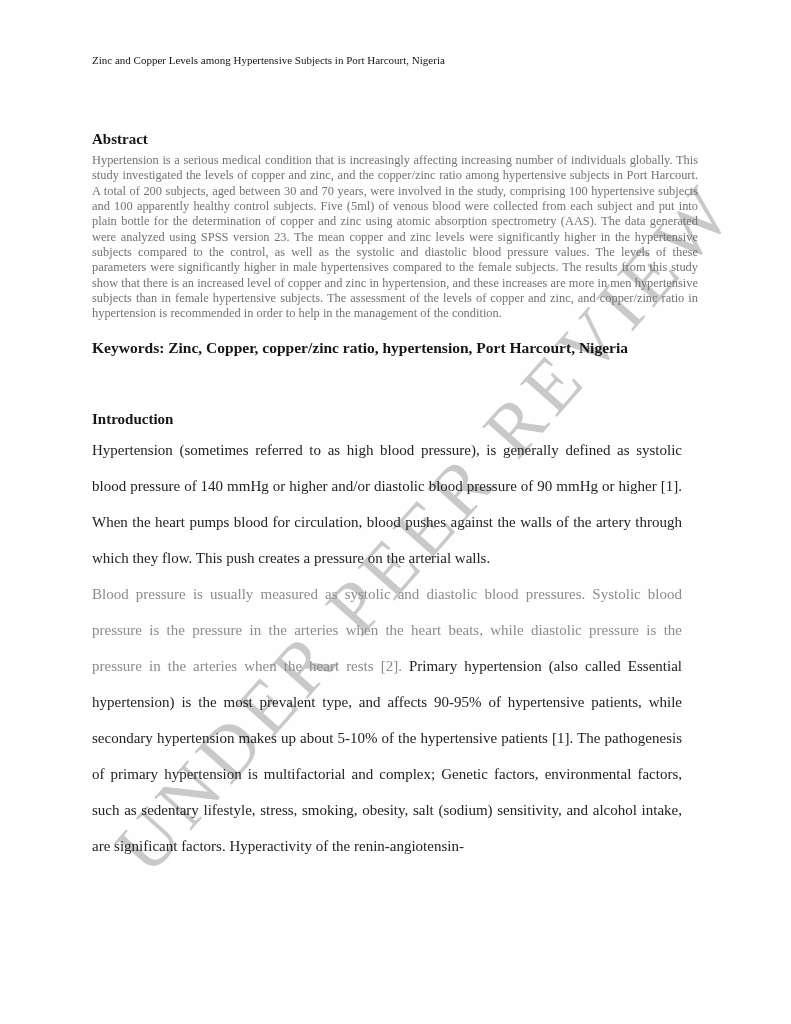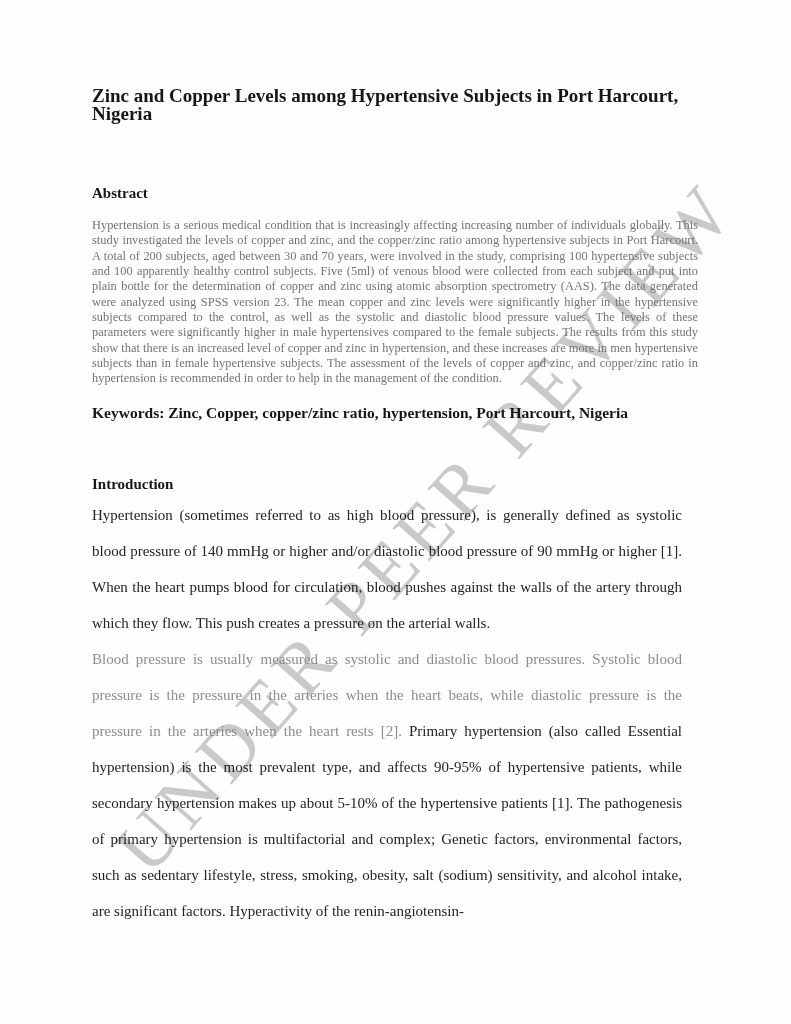--- a/index.html
+++ b/index.html
@@ -29,34 +29,34 @@
     user-select: none;
   }
   .content {
     position: absolute;
     left: 92px;
     top: 0;
     width: 606px;
     z-index: 1;
   }
   .title {
-    margin: 87px 0 0 0;
-    font-size: 19px;
+    margin: 51px 0 0 0;
+    font-size: 11px;
     line-height: 18px;
-    font-weight: bold;
+    font-weight: normal;
     color: #161616;
   }
   .section-heading {
     font-size: 15px;
     line-height: 18px;
     font-weight: bold;
     color: #161616;
   }
   .abstract-heading {
-    margin: 61px 0 16px 0;
+    margin: 61px 0 5px 0;
   }
   .abstract-text {
     margin: 1px 0 0 0;
     font-size: 12.4px;
     line-height: 15.35px;
     text-align: justify;
     color: #737373;
   }
   .keywords {
     margin: 16px 0 0 0;

